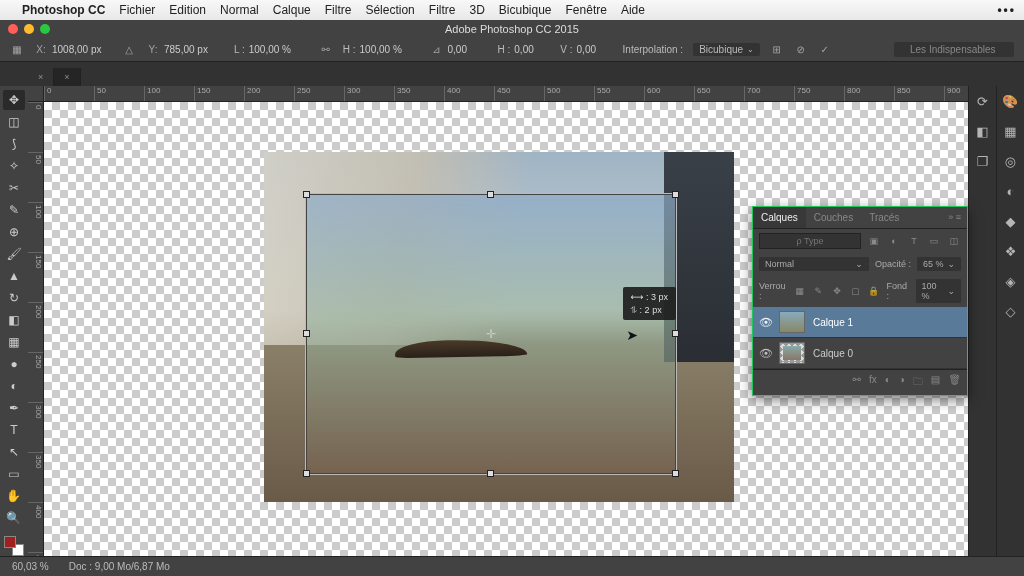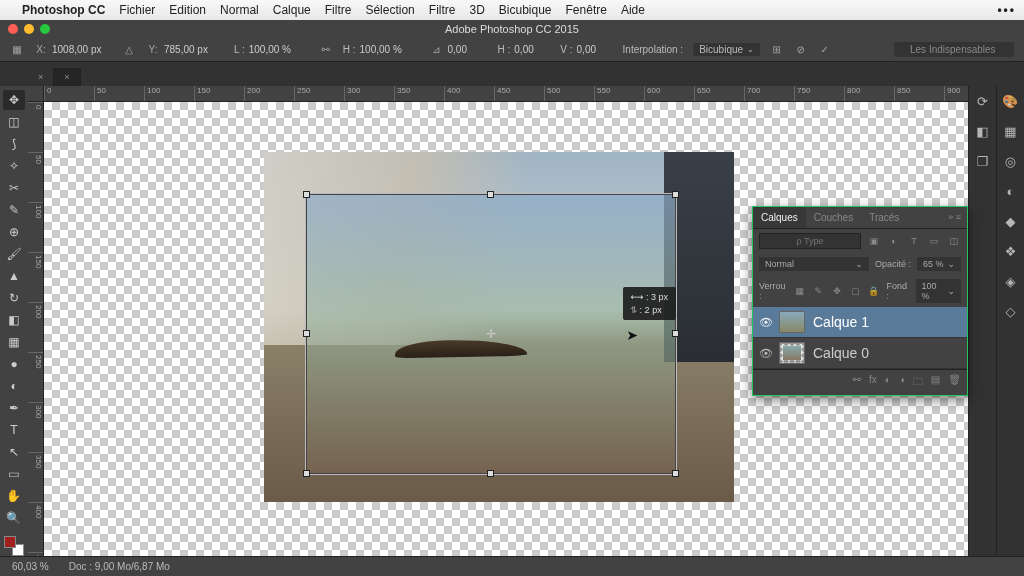--- a/index.html
+++ b/index.html
@@ -65,21 +65,21 @@
 .pn-row input{background:#333;border:1px solid #222;color:#ccc;font-size:9px;padding:2px 4px;flex:1;min-width:0}
 .pn-row .ic{width:14px;text-align:center;opacity:.7}
 .pn-sel{background:#333;padding:2px 6px;border-radius:1px;display:flex;align-items:center;gap:4px}
 .layers{max-height:90px;overflow:auto}
 .layer{display:flex;align-items:center;padding:4px 6px;gap:8px;border-bottom:1px solid #333}
 .layer.sel{background:#5a7a9a;color:#fff}
 .eye{width:12px;font-size:11px;opacity:.9}
 .thumb{width:26px;height:22px;border:1px solid #666;background:linear-gradient(180deg,#8ab 0%,#886 100%);position:relative}
 .thumb.chk{background-image:linear-gradient(45deg,#999 25%,transparent 25%),linear-gradient(-45deg,#999 25%,transparent 25%),linear-gradient(45deg,transparent 75%,#999 75%),linear-gradient(-45deg,transparent 75%,#999 75%);background-size:6px 6px;background-color:#ddd}
 .thumb.chk::after{content:"";position:absolute;inset:3px;background:linear-gradient(180deg,#8aa,#876)}
-.lyname{font-size:14px}
+.lyname{font-size:10px}
 .pn-foot{display:flex;justify-content:flex-end;gap:8px;padding:4px 6px;border-top:1px solid #222;font-size:10px;color:#888}
 .status{height:20px;background:#424242;display:flex;align-items:center;padding:0 12px;gap:20px;font-size:10px;color:#bbb;border-top:1px solid #222}
 </style>
 </head>
 <body>
 
 <div class="mac-menu">
   <span class="apple"></span>
   <span class="appname">Photoshop CC</span>
   <span>Fichier</span>

